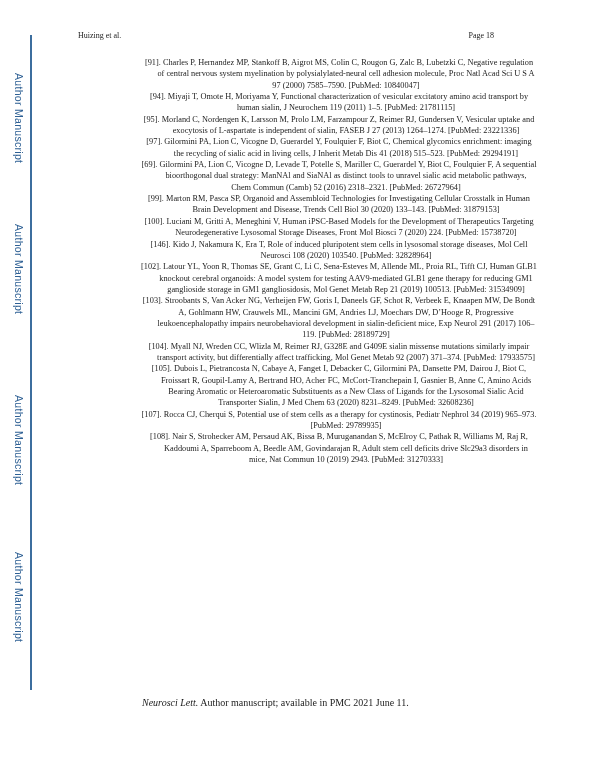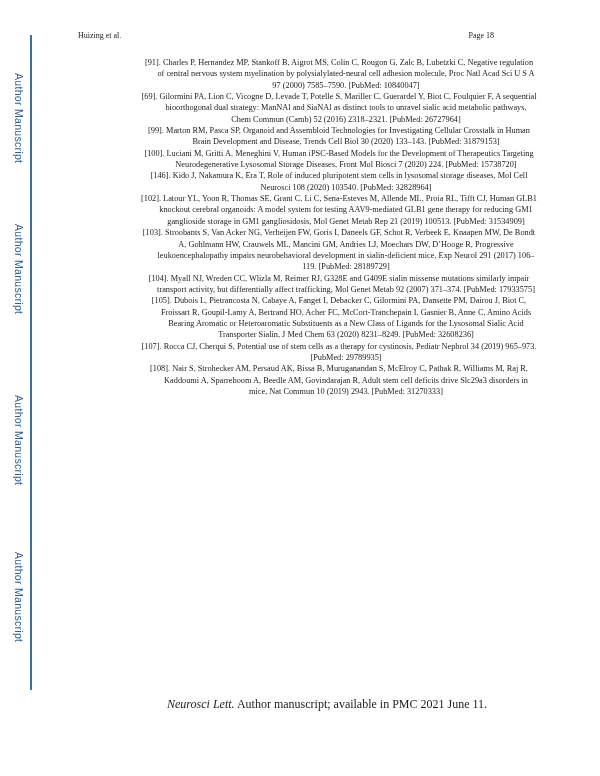--- a/index.html
+++ b/index.html
@@ -54,42 +54,45 @@
     line-height:11.35px;
     text-align:center;
   }
   .ref {
     padding-left:14px;
     text-indent:-14px;
   }
   
   .footer {
     position:absolute;
-    left:167px; top:697px;
-    font-size:12px;
+    left:142px; top:697px;
+    font-size:10px;
     white-space:nowrap;
   }
   .footer .journal { font-style:italic; }
 </style>
 </head>
 <body>
 
 <div class="page">
 
   <div class="side-rule"></div>
   <div class="watermark wm-1">Author Manuscript</div>
   <div class="watermark wm-2">Author Manuscript</div>
   <div class="watermark wm-3">Author Manuscript</div>
   <div class="watermark wm-4">Author Manuscript</div>
 
   <div class="running-author">Huizing et al.</div>
   <div class="page-number">Page 18</div>
 
   <div class="ref-list">
       <div class="ref"><span>[91].</span><span> Charles P, Hernandez MP, Stankoff B, Aigrot MS, Colin C, Rougon G, Zalc B, Lubetzki C, Negative regulation of central nervous system myelination by polysialylated-neural cell adhesion molecule, Proc Natl Acad Sci U S A 97 (2000) 7585–7590. [PubMed: 10840047]</span></div>
+      <div class="ref"><span>[94].</span><span> Miyaji T, Omote H, Moriyama Y, Functional characterization of vesicular excitatory amino acid transport by human sialin, J Neurochem 119 (2011) 1–5. [PubMed: 21781115]</span></div>
+      <div class="ref"><span>[95].</span><span> Morland C, Nordengen K, Larsson M, Prolo LM, Farzampour Z, Reimer RJ, Gundersen V, Vesicular uptake and exocytosis of L-aspartate is independent of sialin, FASEB J 27 (2013) 1264–1274. [PubMed: 23221336]</span></div>
+      <div class="ref"><span>[97].</span><span> Gilormini PA, Lion C, Vicogne D, Guerardel Y, Foulquier F, Biot C, Chemical glycomics enrichment: imaging the recycling of sialic acid in living cells, J Inherit Metab Dis 41 (2018) 515–523. [PubMed: 29294191]</span></div>
       <div class="ref"><span>[69].</span><span> Gilormini PA, Lion C, Vicogne D, Levade T, Potelle S, Mariller C, Guerardel Y, Biot C, Foulquier F, A sequential bioorthogonal dual strategy: ManNAl and SiaNAl as distinct tools to unravel sialic acid metabolic pathways, Chem Commun (Camb) 52 (2016) 2318–2321. [PubMed: 26727964]</span></div>
       <div class="ref"><span>[99].</span><span> Marton RM, Pasca SP, Organoid and Assembloid Technologies for Investigating Cellular Crosstalk in Human Brain Development and Disease, Trends Cell Biol 30 (2020) 133–143. [PubMed: 31879153]</span></div>
       <div class="ref"><span>[100].</span><span> Luciani M, Gritti A, Meneghini V, Human iPSC-Based Models for the Development of Therapeutics Targeting Neurodegenerative Lysosomal Storage Diseases, Front Mol Biosci 7 (2020) 224. [PubMed: 15738720]</span></div>
       <div class="ref"><span>[146].</span><span> Kido J, Nakamura K, Era T, Role of induced pluripotent stem cells in lysosomal storage diseases, Mol Cell Neurosci 108 (2020) 103540. [PubMed: 32828964]</span></div>
       <div class="ref"><span>[102].</span><span> Latour YL, Yoon R, Thomas SE, Grant C, Li C, Sena-Esteves M, Allende ML, Proia RL, Tifft CJ, Human GLB1 knockout cerebral organoids: A model system for testing AAV9-mediated GLB1 gene therapy for reducing GM1 ganglioside storage in GM1 gangliosidosis, Mol Genet Metab Rep 21 (2019) 100513. [PubMed: 31534909]</span></div>
       <div class="ref"><span>[103].</span><span> Stroobants S, Van Acker NG, Verheijen FW, Goris I, Daneels GF, Schot R, Verbeek E, Knaapen MW, De Bondt A, Gohlmann HW, Crauwels ML, Mancini GM, Andries LJ, Moechars DW, D’Hooge R, Progressive leukoencephalopathy impairs neurobehavioral development in sialin-deficient mice, Exp Neurol 291 (2017) 106–119. [PubMed: 28189729]</span></div>
       <div class="ref"><span>[104].</span><span> Myall NJ, Wreden CC, Wlizla M, Reimer RJ, G328E and G409E sialin missense mutations similarly impair transport activity, but differentially affect trafficking, Mol Genet Metab 92 (2007) 371–374. [PubMed: 17933575]</span></div>
       <div class="ref"><span>[105].</span><span> Dubois L, Pietrancosta N, Cabaye A, Fanget I, Debacker C, Gilormini PA, Dansette PM, Dairou J, Biot C, Froissart R, Goupil-Lamy A, Bertrand HO, Acher FC, McCort-Tranchepain I, Gasnier B, Anne C, Amino Acids Bearing Aromatic or Heteroaromatic Substituents as a New Class of Ligands for the Lysosomal Sialic Acid Transporter Sialin, J Med Chem 63 (2020) 8231–8249. [PubMed: 32608236]</span></div>
       <div class="ref"><span>[107].</span><span> Rocca CJ, Cherqui S, Potential use of stem cells as a therapy for cystinosis, Pediatr Nephrol 34 (2019) 965–973. [PubMed: 29789935]</span></div>
       <div class="ref"><span>[108].</span><span> Nair S, Strohecker AM, Persaud AK, Bissa B, Muruganandan S, McElroy C, Pathak R, Williams M, Raj R, Kaddoumi A, Sparreboom A, Beedle AM, Govindarajan R, Adult stem cell deficits drive Slc29a3 disorders in mice, Nat Commun 10 (2019) 2943. [PubMed: 31270333]</span></div>

